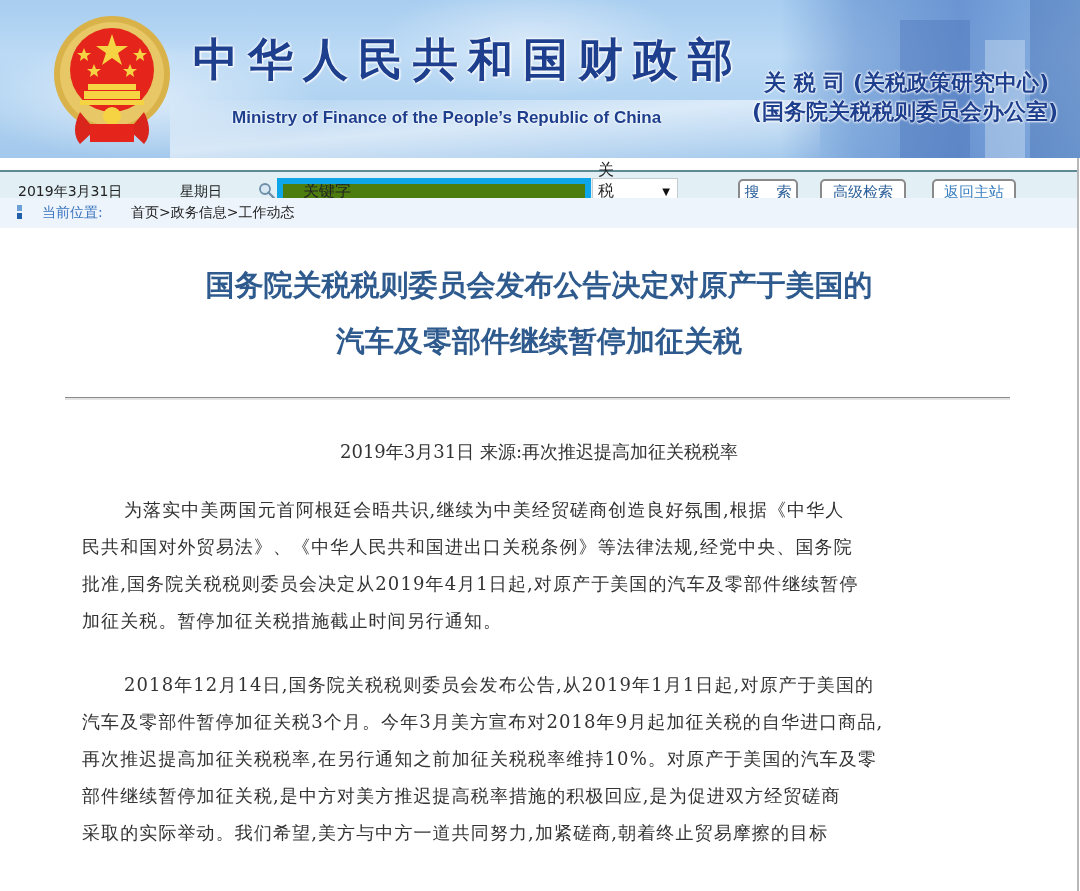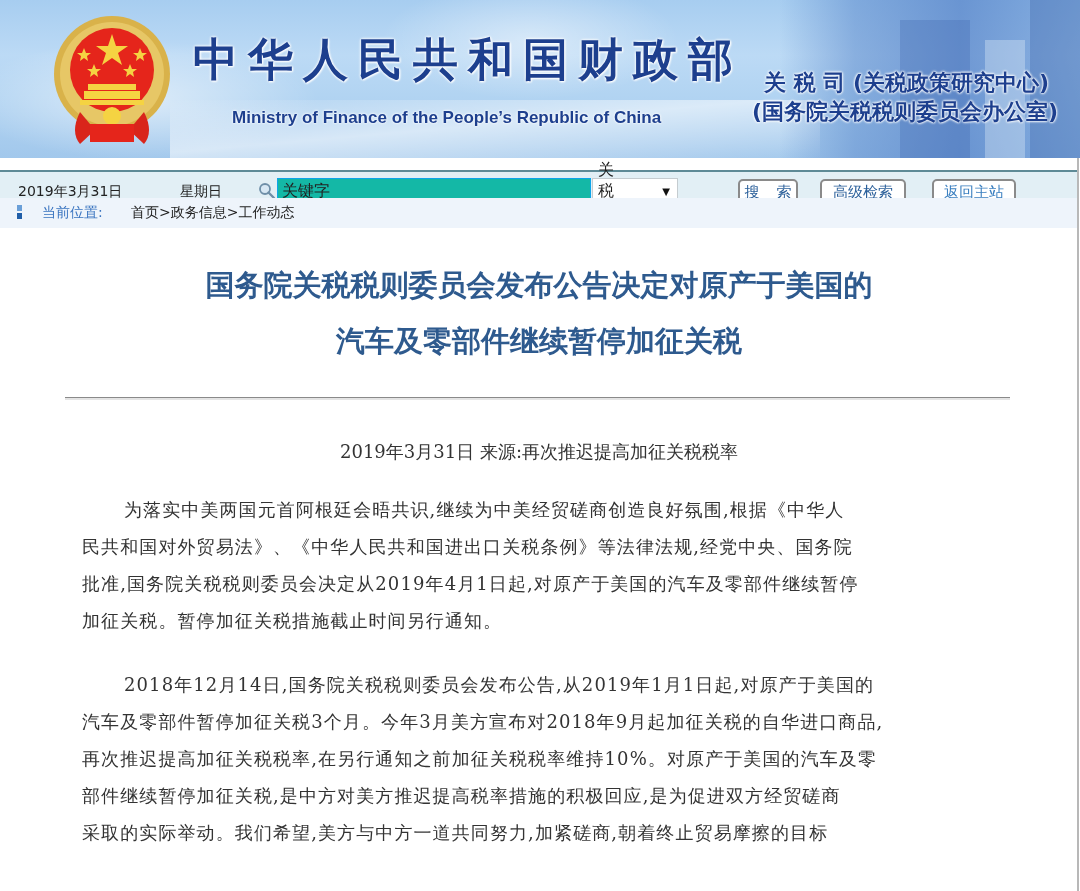--- a/index.html
+++ b/index.html
@@ -51,21 +51,21 @@
   
   .toolbar {
     position:absolute; left:0; top:170px; width:1078px; height:40px;
     background:#e2eff5; border-top:2px solid #5e8a96; border-bottom:2px solid #9aa8ac;
   }
   .toolbar .date { position:absolute; left:18px; top:11px; font-size:14px; color:#222; white-space:nowrap; }
   .toolbar .weekday { position:absolute; left:140px; top:11px; font-size:14px; color:#222;margin-left:40px; }
   .search-icon { position:absolute; left:258px; top:10px; width:18px; height:18px; }
   .search-input {
     position:absolute; left:277px; top:6px; width:314px; height:27px;
-    border:1px solid #0ea5e9; background:#14b8a6; font-size:16px; padding:2px 4px; color:#222;
+    border:6px solid #0ea5e9; background:#4d7c0f; font-size:16px; padding:2px 20px; color:#222;
     font-family: "DejaVu Sans", sans-serif;
   }
   .dept-select {
     position:absolute; left:592px; top:6px; width:86px; height:27px;
     border:1px solid #c5ccd0; background:#fff; font-size:16px; padding:2px 5px; color:#222;
     display:flex; align-items:center; justify-content:space-between;gap:41px;
   }
   .dept-select .arrow { font-size:10px; color:#111; margin-right:2px; }
   .tb-btn {
     position:absolute; top:7px; height:26px; border:2px solid #8a8a8a; border-radius:5px;

